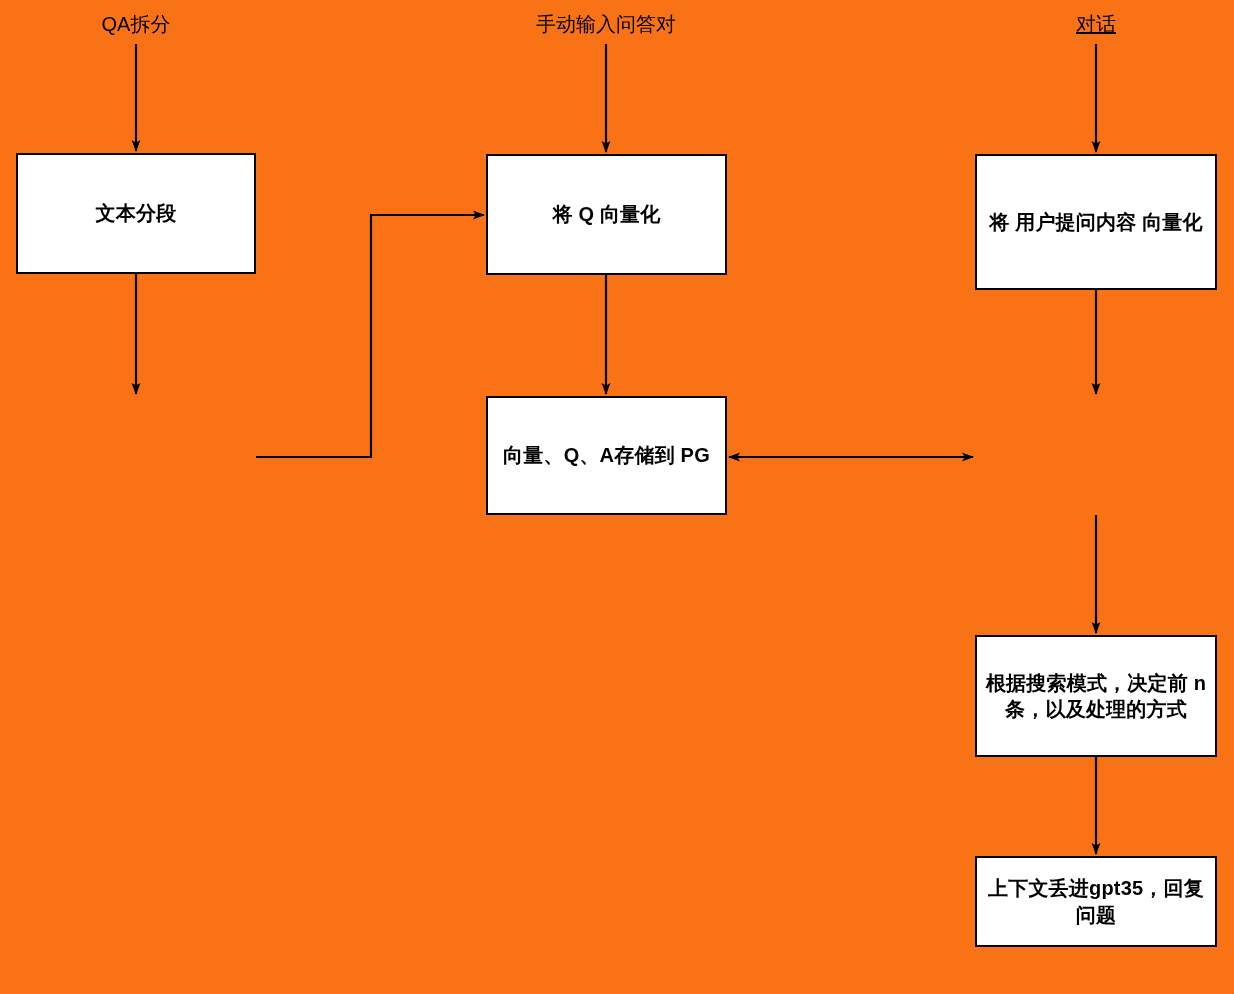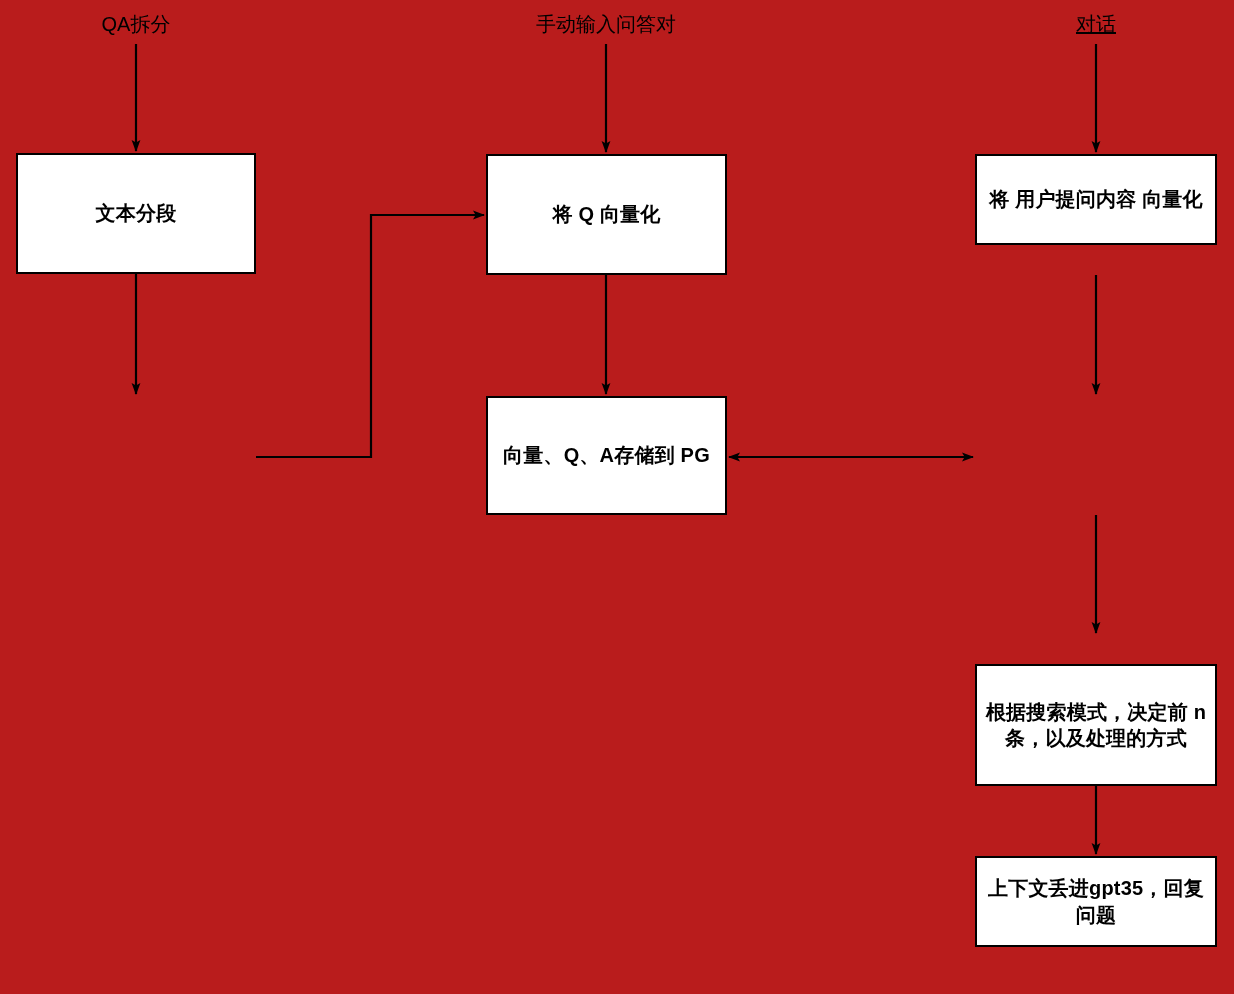--- a/index.html
+++ b/index.html
@@ -7,21 +7,21 @@
     padding: 0;
     background: #ffffff;
   }
   body {
     font-family: "Liberation Sans", "DejaVu Sans", sans-serif;
   }
   #canvas {
     position: relative;
     width: 1234px;
     height: 994px;
-    background: #b91c1c;
+    background: #f97316;
     overflow: hidden;
   }
   #edges {
     position: absolute;
     left: 0;
     top: 0;
     width: 1234px;
     height: 994px;
     pointer-events: none;
   }
@@ -104,26 +104,26 @@
 
 
   <div class="node" style="left:486px; top:154px; width:241px; height:121px;">
     <span>将 Q 向量化</span>
   </div>
 
   <div class="node" style="left:486px; top:396px; width:241px; height:119px;">
     <span>向量、Q、A存储到 PG</span>
   </div>
 
-  <div class="node" style="left:975px; top:154px; width:242px; height:91px;">
+  <div class="node" style="left:975px; top:154px; width:242px; height:136px;">
     <span>将 用户提问内容 向量化</span>
   </div>
 
 
-  <div class="node" style="left:975px; top:664px; width:242px; height:122px;">
+  <div class="node" style="left:975px; top:635px; width:242px; height:122px;">
     <span>根据搜索模式，决定前 n 条，以及处理的方式</span>
   </div>
 
   <div class="node" style="left:975px; top:856px; width:242px; height:91px;">
     <span>上下文丢进gpt35，回复问题</span>
   </div>
 
 </div>
 
 </body></html>

